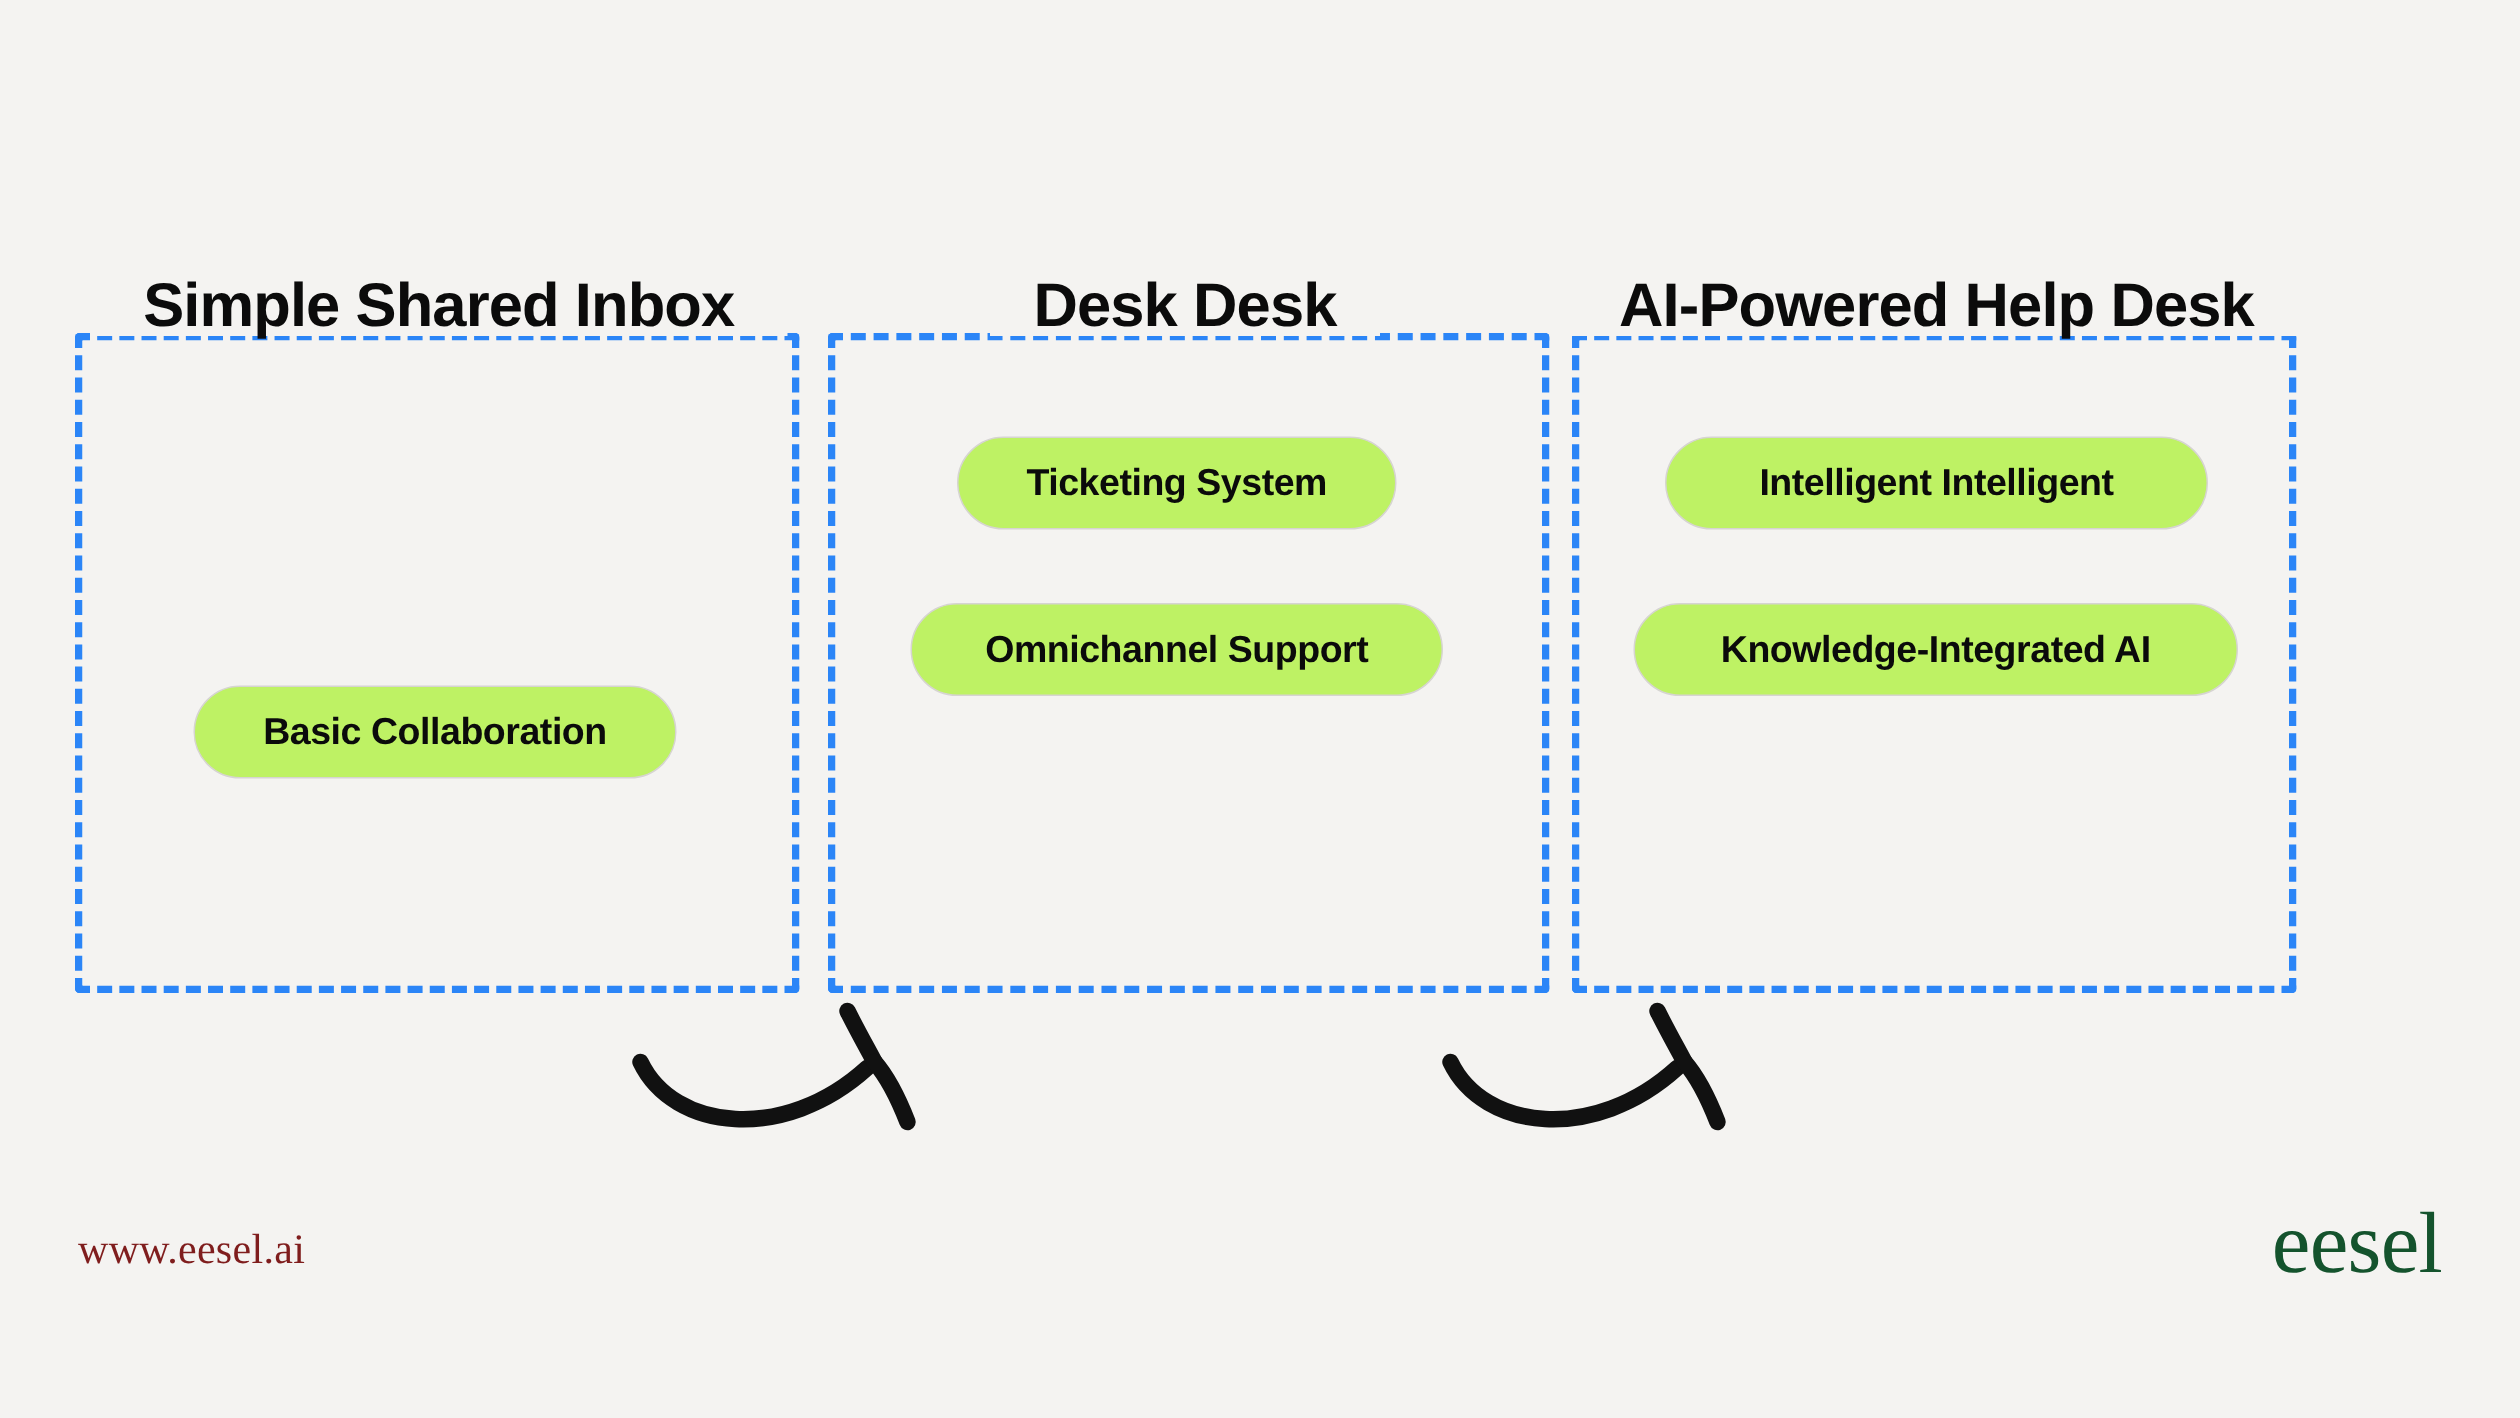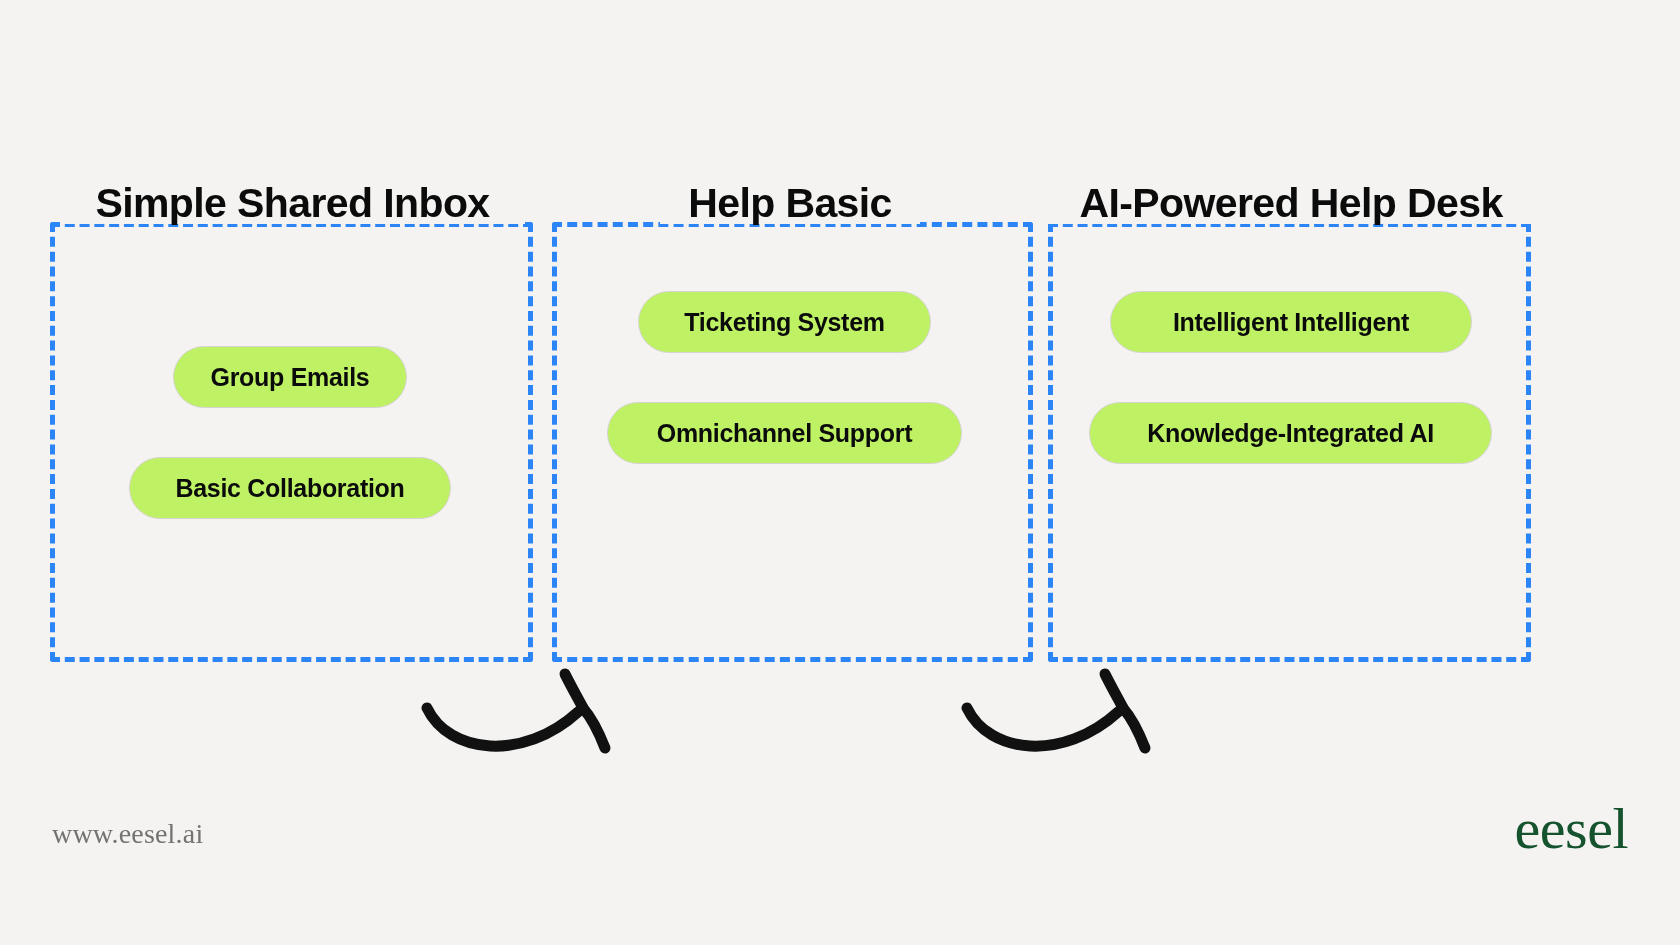--- a/index.html
+++ b/index.html
@@ -92,21 +92,21 @@
   #arrow-0 { left: 415px; top: 662px; }
   #arrow-1 { left: 955px; top: 662px; }
 
   
   #site-url {
     position: absolute;
     left: 52px;
     top: 818px;
     font-family: "Liberation Serif", serif;
     font-size: 28px;
-    color: #737373;
+    color: #7f1d1d;
     letter-spacing: 0.2px;
   }
 
   #brand-logo {
     position: absolute;
     right: 52px;
     top: 800px;
     font-family: "Liberation Serif", serif;
     font-size: 58px;
     color: #14532d;
@@ -118,25 +118,24 @@
 <body>
 
 <div id="stage">
 
   <div class="stage-box" id="box-0"></div>
   <div class="stage-box" id="box-1"></div>
   <div class="stage-box" id="box-2"></div>
 
   <div class="stage-title" id="title-0">Simple Shared Inbox</div>
 
-  <div class="stage-title" id="title-1">Help Basic</div>
+  <div class="stage-title" id="title-1">Desk Desk</div>
 
   <div class="stage-title" id="title-2">AI-Powered Help Desk</div>
 
-  <div class="pill p-0-0">Group Emails</div>
 
   <div class="pill p-0-1">Basic Collaboration</div>
 
   <div class="pill p-1-0">Ticketing System</div>
 
   <div class="pill p-1-1">Omnichannel Support</div>
 
 
   <div class="pill p-2-0">Intelligent Intelligent</div>
 

